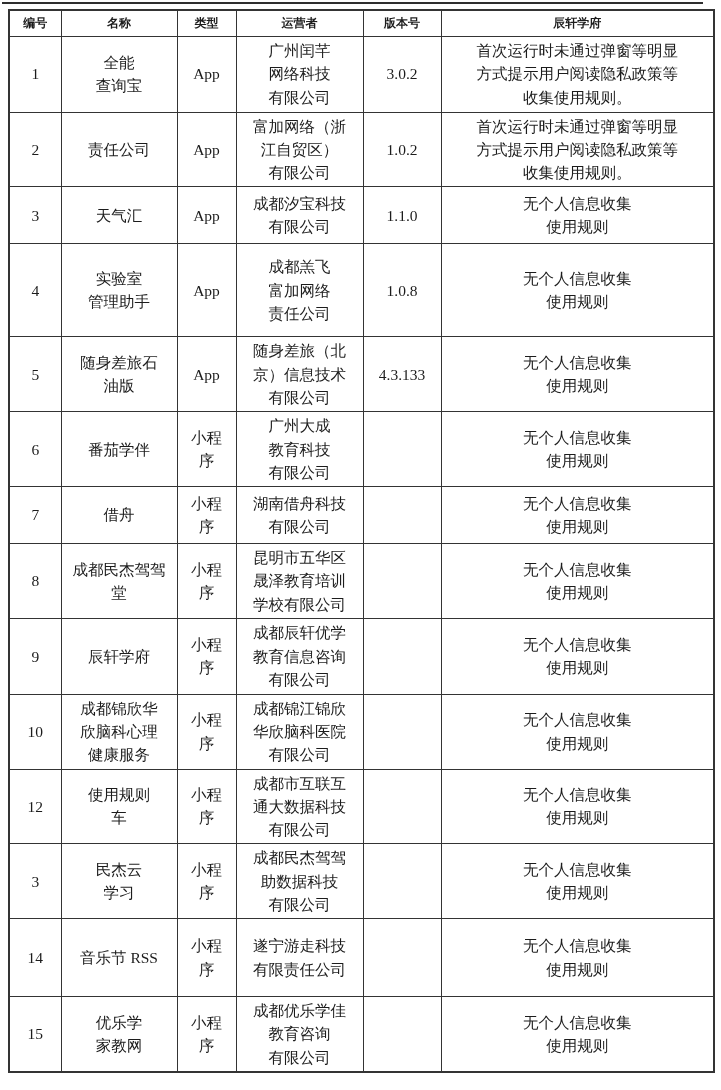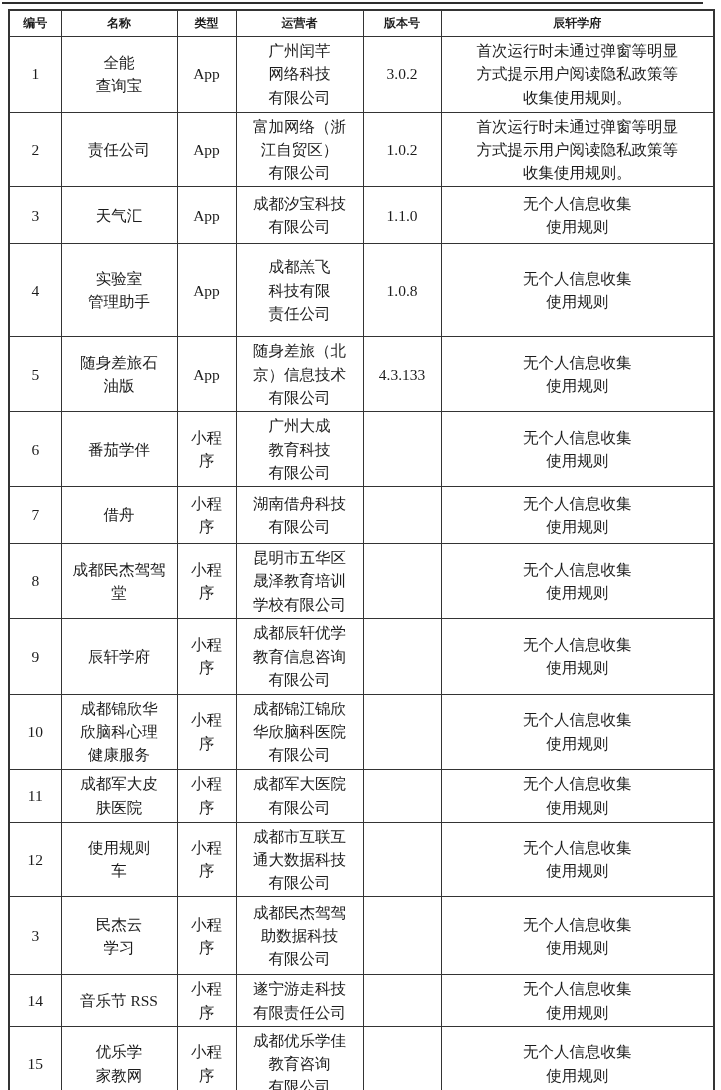--- a/index.html
+++ b/index.html
@@ -141,21 +141,21 @@
       <td>无个人信息收集
 使用规则</td>
     </tr>
 
     <tr>
       <td>4</td>
       <td>实验室
 管理助手</td>
       <td>App</td>
       <td>成都羔飞
-科技有限
+富加网络
 责任公司</td>
       <td>1.0.8</td>
       <td>无个人信息收集
 使用规则</td>
     </tr>
 
     <tr>
       <td>5</td>
       <td>随身差旅石
 油版</td>
@@ -228,32 +228,20 @@
       <td>小程
 序</td>
       <td>成都锦江锦欣
 华欣脑科医院
 有限公司</td>
       <td></td>
       <td>无个人信息收集
 使用规则</td>
     </tr>
 
-    <tr>
-      <td>11</td>
-      <td>成都军大皮
-肤医院</td>
-      <td>小程
-序</td>
-      <td>成都军大医院
-有限公司</td>
-      <td></td>
-      <td>无个人信息收集
-使用规则</td>
-    </tr>
 
     <tr>
       <td>12</td>
       <td>使用规则
 车</td>
       <td>小程
 序</td>
       <td>成都市互联互
 通大数据科技
 有限公司</td>

